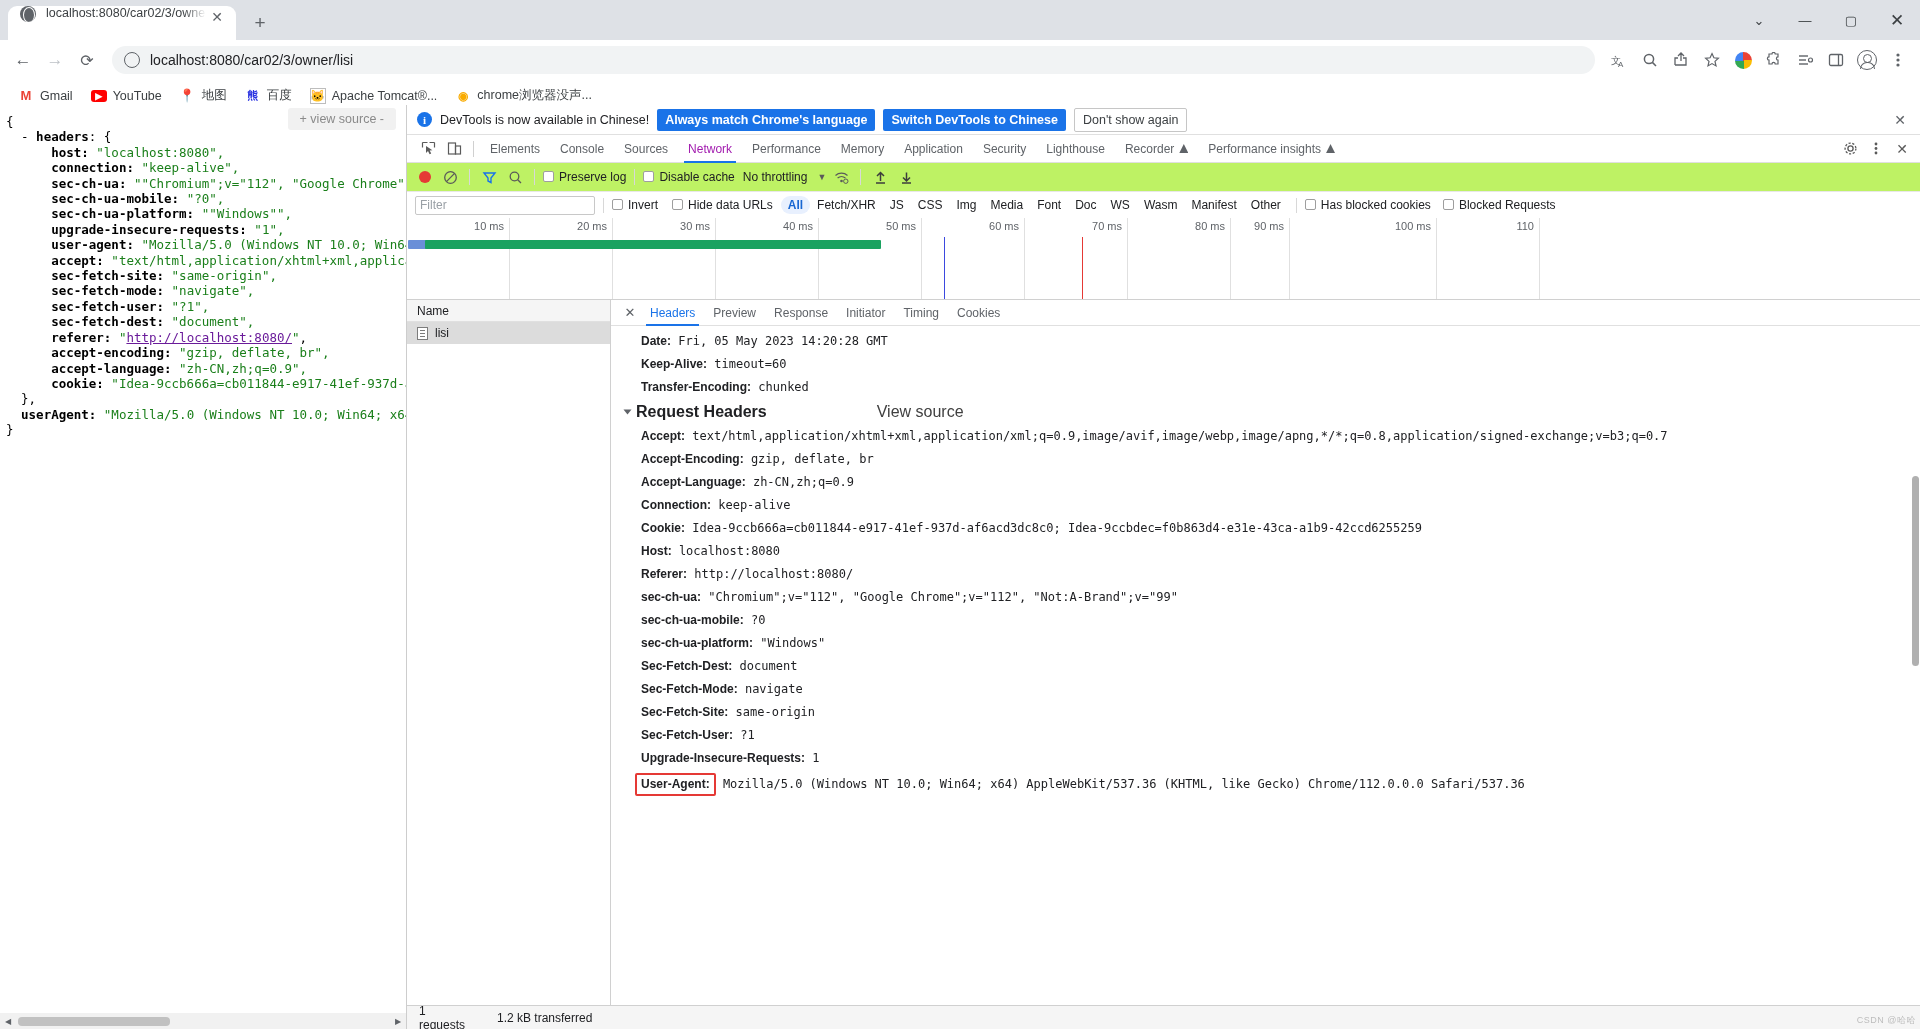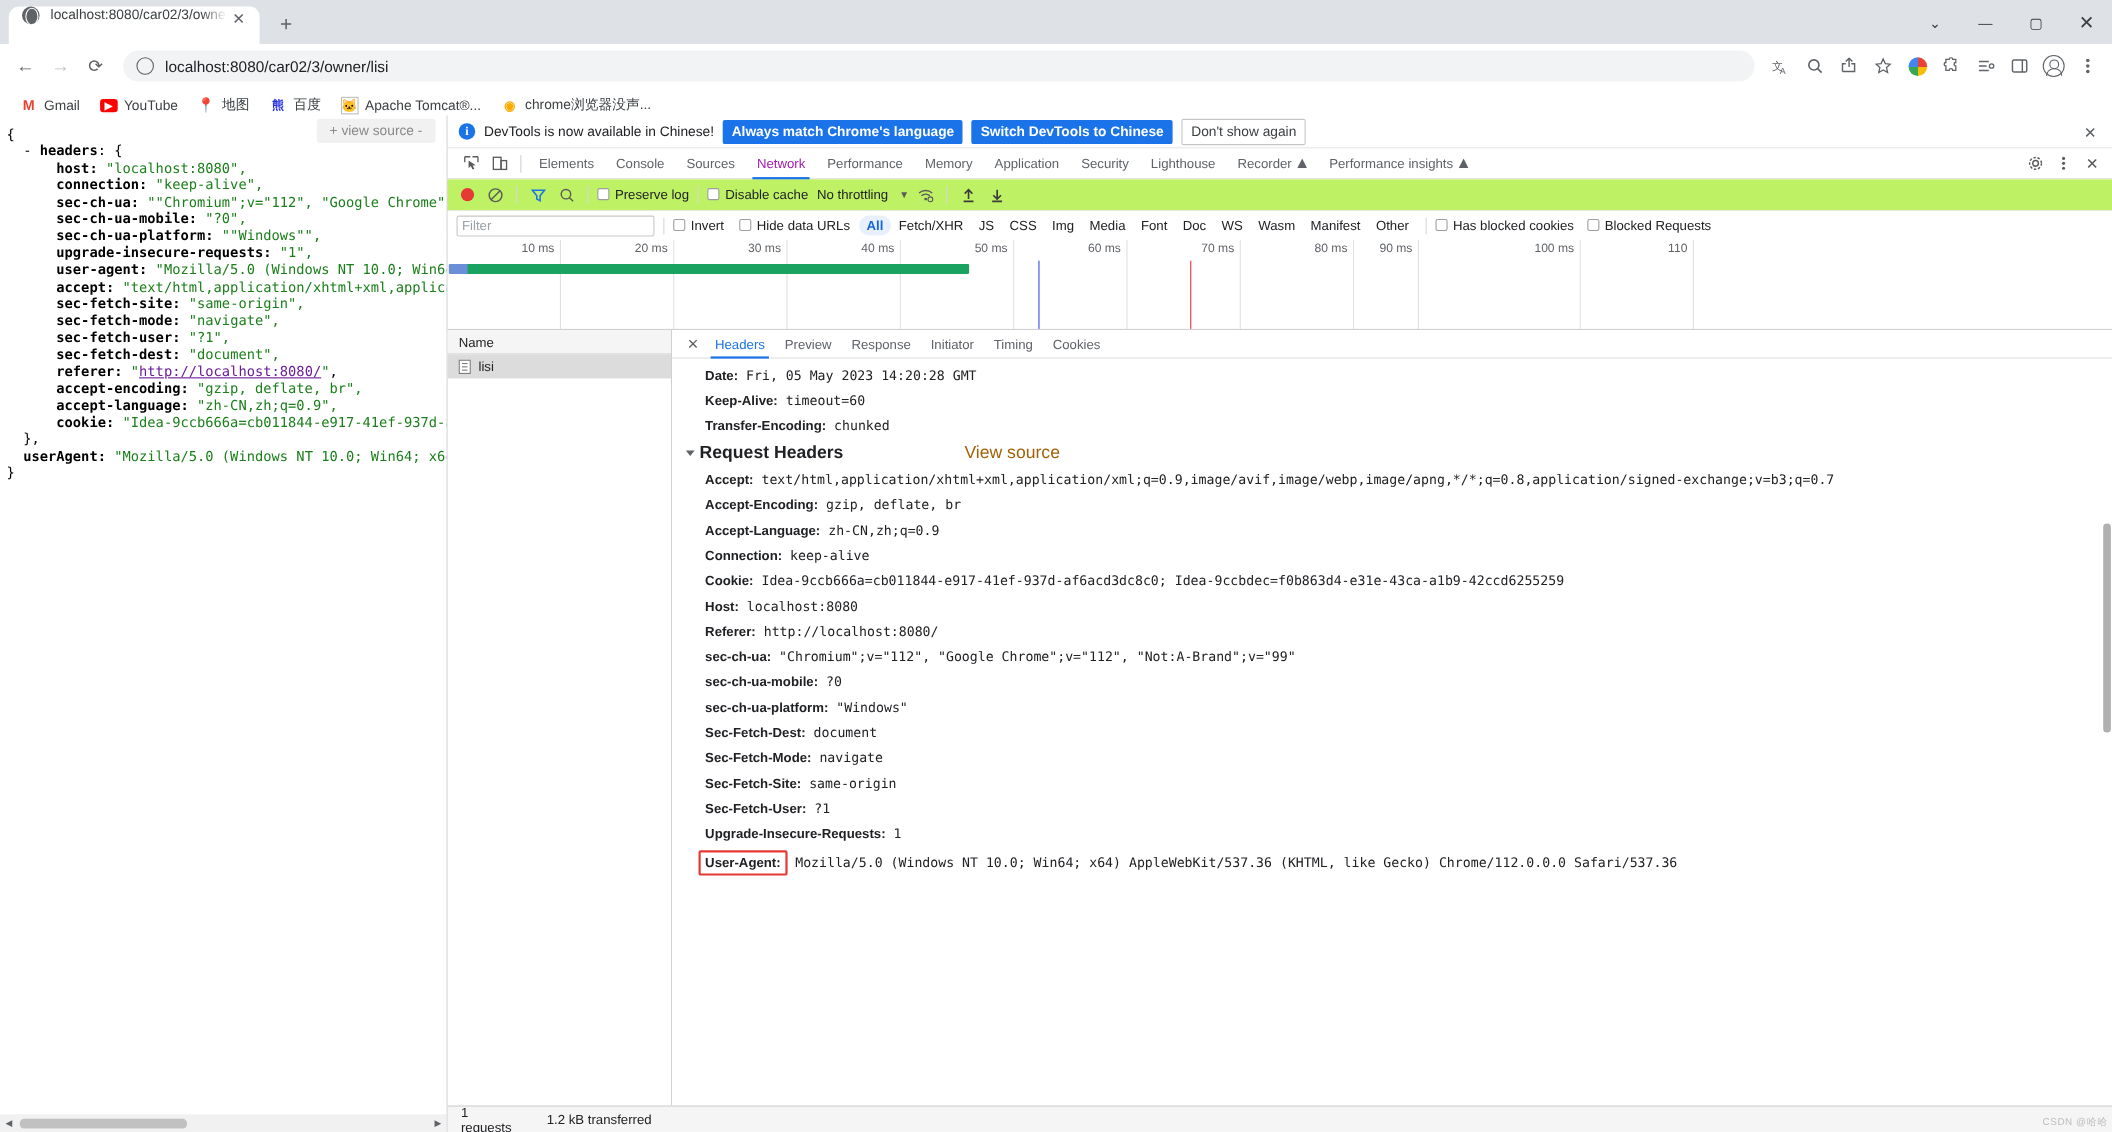--- a/index.html
+++ b/index.html
@@ -278,21 +278,21 @@
   .hline b{font-family:"Liberation Sans",sans-serif;font-weight:bold;}
   .hline .hv{color:#202124;}
   .sect{
     display:flex;align-items:center;padding:4px 14px 4px 14px;font-size:16px;
     font-weight:bold;color:#202124;
   }
   .sect .tri{
     width:0;height:0;border-left:5px solid #5f6368;border-top:4px solid transparent;
     border-bottom:4px solid transparent;margin-right:6px;transform:rotate(90deg);
   }
-  .sect .vs{margin-left:110px;font-weight:normal;color:#a16207;}
+  .sect .vs{margin-left:110px;font-weight:normal;color:#404040;}
   .hl-box{
     display:inline-block;border:2px solid #e53935;border-radius:2px;padding:1px 4px;
     margin-left:-6px;
   }
   .det-vscroll{
     position:absolute;right:1px;top:150px;width:7px;height:190px;background:#b0b0b0;
     border-radius:4px;
   }
 
   .statusbar{

